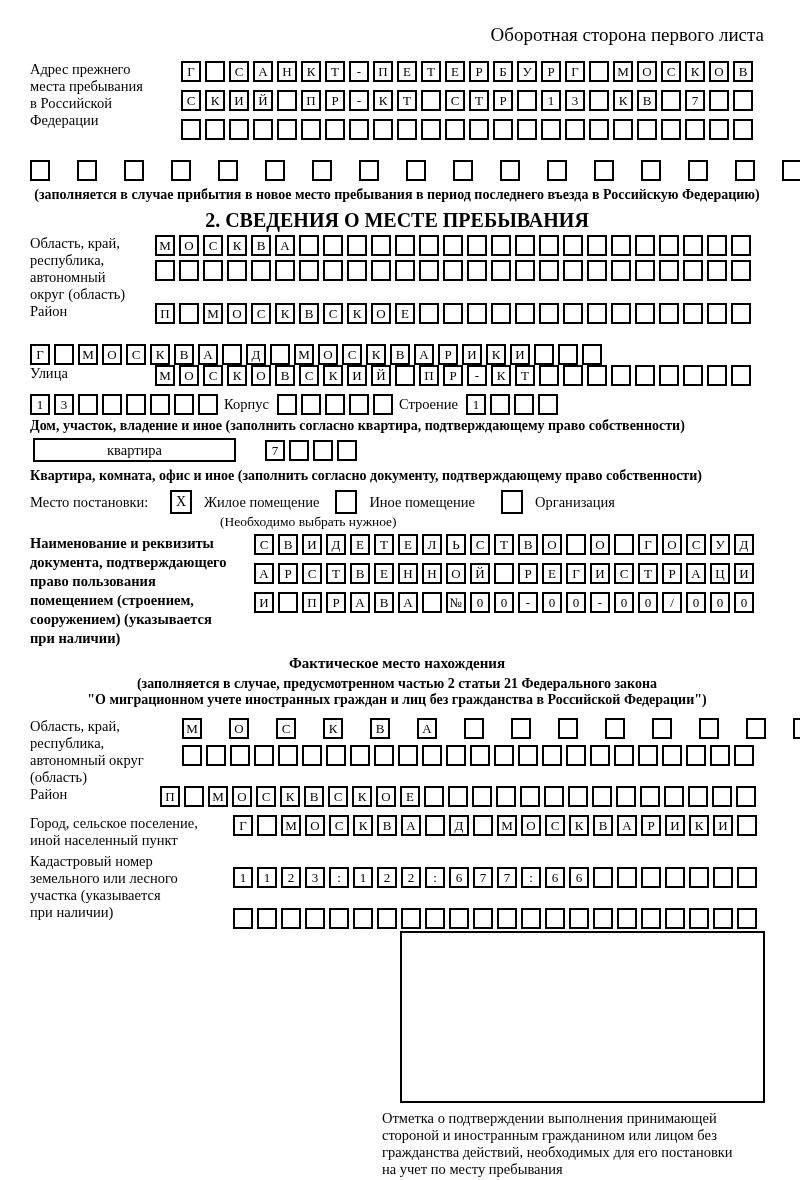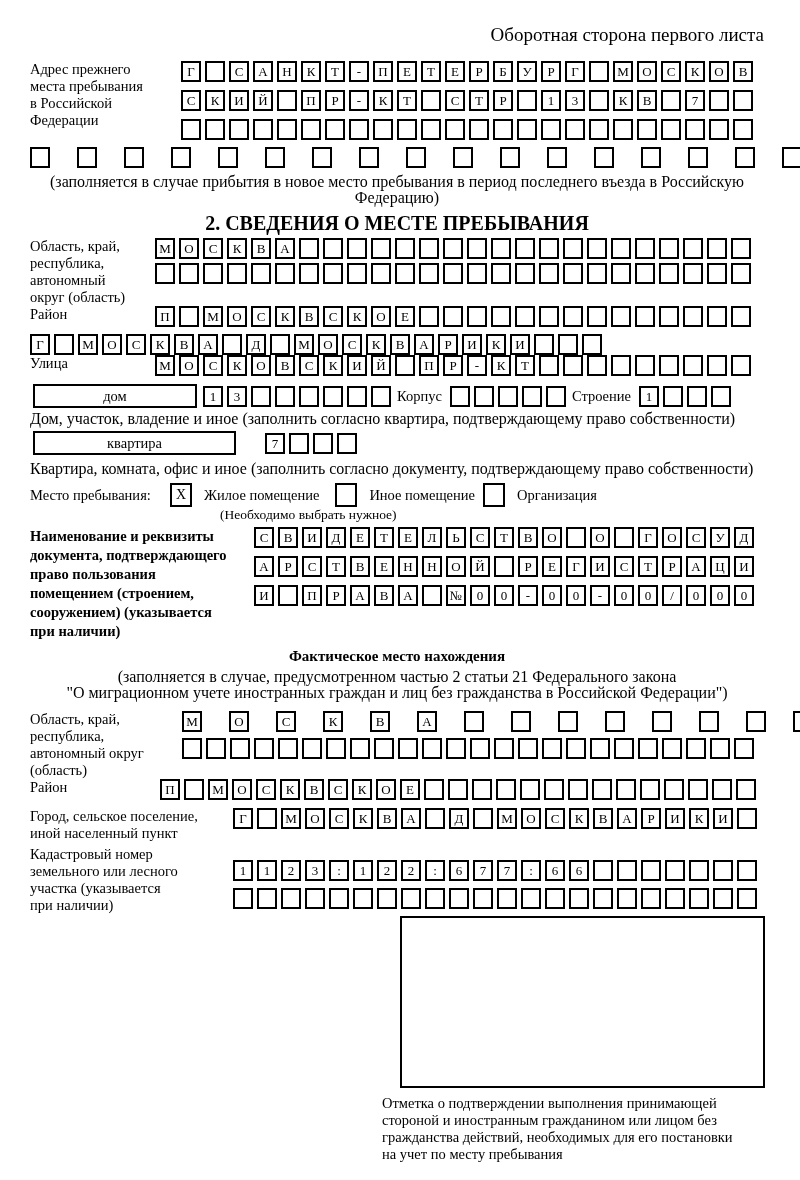--- a/index.html
+++ b/index.html
@@ -14,22 +14,22 @@
   .lh19{line-height:19px;font-weight:bold;}
   .w125{width:125px;} .w130{width:130px;} .w151{width:151px;} .w150{width:150px;}
   .w152{width:152px;} .w203{width:203px;} .w224{width:224px;}
   .cellrow{display:flex; flex-wrap:nowrap;}
   .cell{
     width:16px; height:17px; border:2px solid #000; margin-right:4px; flex-shrink:0;
     display:flex; align-items:center; justify-content:center;
     font-size:13px; line-height:1; font-family:"Liberation Serif","DejaVu Serif",serif;
   }
   .mb2{margin-bottom:2px;} .mb3{margin-bottom:3px;} .mb4{margin-bottom:4px;}
-  .mb6{margin-bottom:6px;gap:23px;} .mb7{margin-bottom:7px;} .mb8{margin-bottom:8px;} .mb10{margin-bottom:10px;}
-  .note{font-size:16px; line-height:16px;}
+  .mb6{margin-bottom:6px;gap:23px;} .mb7{margin-bottom:20px;} .mb8{margin-bottom:8px;} .mb10{margin-bottom:10px;}
+  .note{font-size:14px; line-height:16px;font-weight:bold;}
   .center{text-align:center;}
   .heading{font-size:20px; line-height:18px; font-weight:bold; text-align:center; margin-top:8px; margin-bottom:6px;}
   .subheading{font-size:15px; line-height:18px; font-weight:bold; text-align:center; margin-bottom:4px;}
   .inline-row{display:flex; align-items:center;}
   .widebox{
     border:2px solid #000; height:20px; display:flex; align-items:center; justify-content:center;
     font-size:14.5px; flex-shrink:0; box-sizing:content-box;
   }
   .dom-box{width:160px; margin-left:3px; margin-right:6px;}
   .kv-box{width:199px; margin-left:3px; margin-right:6px;}
@@ -324,21 +324,20 @@
         <div class="cell"></div>
         <div class="cell"></div>
         <div class="cell"></div>
         <div class="cell"></div>
         <div class="cell"></div>
         <div class="cell"></div>
       </div>
   </div>
 
   <div class="inline-row mb3">
-    <div class="widebox dom-box">дом</div>
     <div class="cellrow">
         <div class="cell">1</div>
         <div class="cell">3</div>
         <div class="cell"></div>
         <div class="cell"></div>
         <div class="cell"></div>
         <div class="cell"></div>
         <div class="cell"></div>
         <div class="cell"></div>
       </div>
@@ -365,25 +364,25 @@
     <div class="cellrow">
         <div class="cell">7</div>
         <div class="cell"></div>
         <div class="cell"></div>
         <div class="cell"></div>
       </div>
   </div>
   <div class="note mb6">Квартира, комната, офис и иное (заполнить согласно документу, подтверждающему право собственности)</div>
 
   <div class="mesto-row">
-    <span class="mlabel">Место пребывания:</span>
+    <span class="mlabel">Место постановки:</span>
     <span class="checkbox">X</span>
     <span class="opt-label">Жилое помещение</span>
     <span class="checkbox"></span>
-    <span class="opt-label" style="margin-right:8px;">Иное помещение</span>
+    <span class="opt-label" style="margin-right:26px;">Иное помещение</span>
     <span class="checkbox"></span>
     <span class="opt-label">Организация</span>
   </div>
   <div class="neob">(Необходимо выбрать нужное)</div>
 
   <div class="field">
     <div class="flabel w224 lh19">Наименование и реквизиты
 документа, подтверждающего
 право пользования
 помещением (строением,

